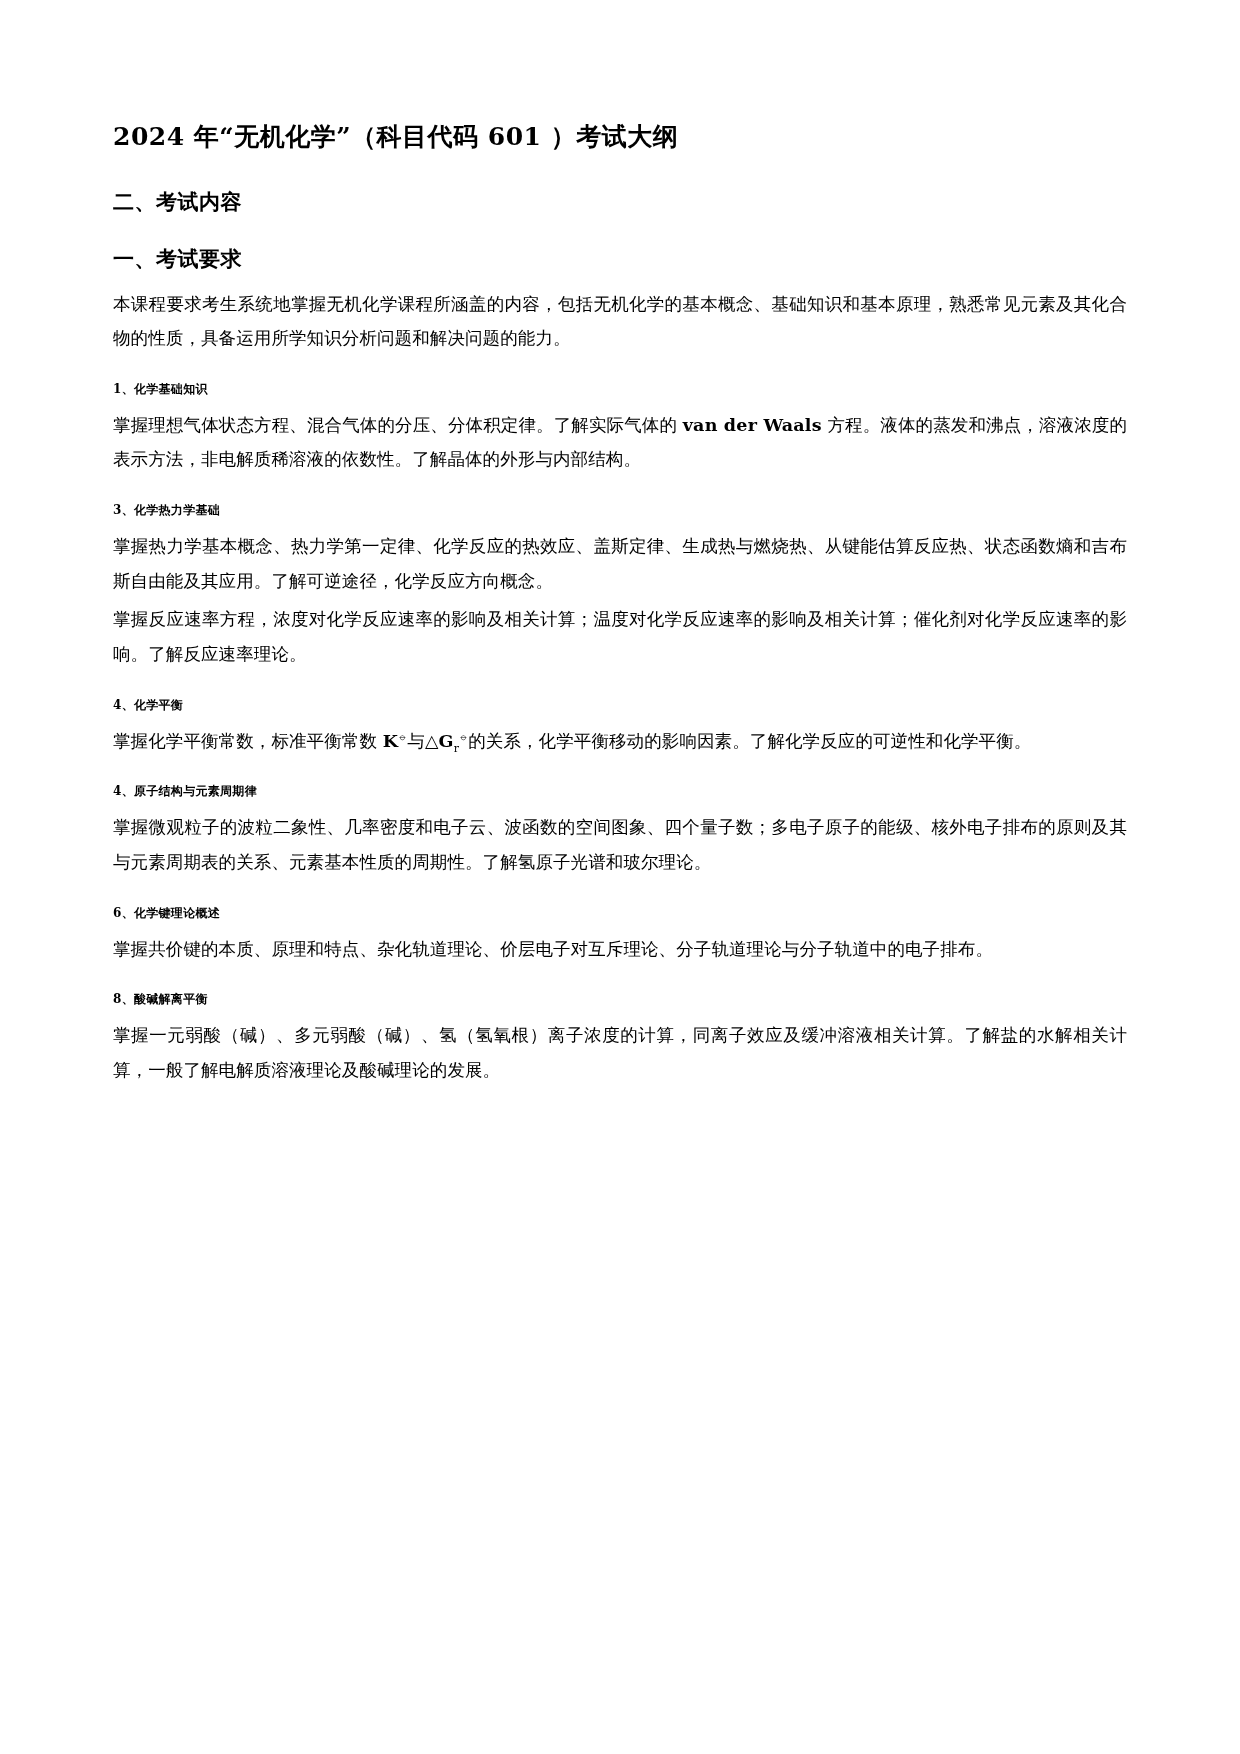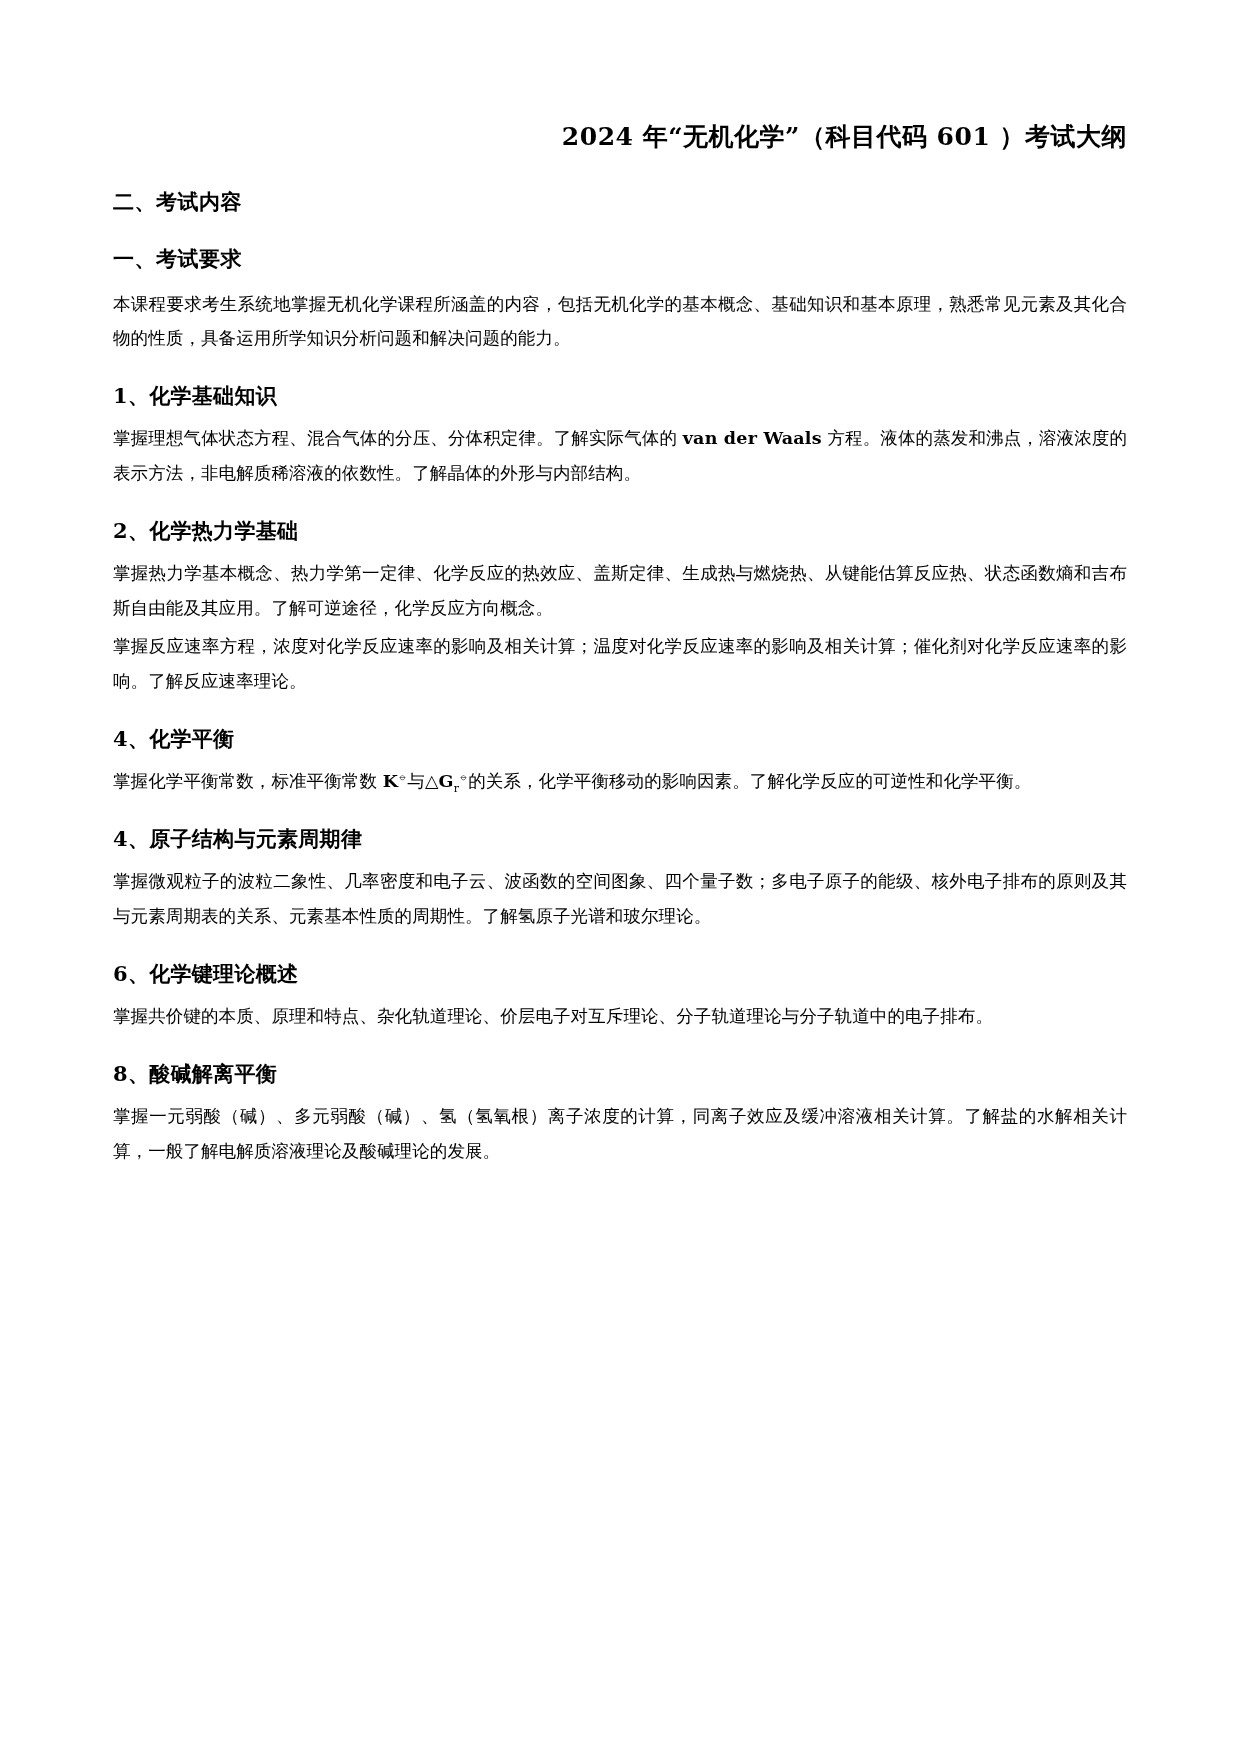--- a/index.html
+++ b/index.html
@@ -12,36 +12,36 @@
     height: 1754px;
     background: #ffffff;
     box-sizing: border-box;
     padding: 96px 113px 0 113px;
     font-family: "DejaVu Serif", "Liberation Serif", serif;
     color: #000000;
     position: relative;
     overflow: hidden;
   }
   .doc-title {
-    text-align: right;
+    text-align: left;
     font-size: 25px;
     font-weight: bold;
     letter-spacing: 0.5px;
     margin: 22px 0 30px 0;
     line-height: 1.5;
   }
   .h1 {
     font-size: 21px;
     font-weight: bold;
     margin: 26px 0 12px 0;
     line-height: 1.5;
     letter-spacing: 0.5px;
   }
   .h2 {
-    font-size: 21px;
+    font-size: 12px;
     font-weight: bold;
     margin: 24px 0 10px 0;
     line-height: 1.5;
     letter-spacing: 0.3px;
   }
   .para {
     font-size: 17.5px;
     line-height: 1.98;
     text-align: justify;
     text-justify: inter-ideograph;
@@ -85,21 +85,21 @@
     <div class="h1">一、考试要求</div>
     <p class="para intro">本课程要求考生系统地掌握无机化学课程所涵盖的内容，包括无机化学的基本概念、基础知识和基本原理，熟悉常见元素及其化合物的性质，具备运用所学知识分析问题和解决问题的能力。</p>
   </div>
 
   <div id="topics-container">
       <div class="section-block">
         <div class="h2">1、化学基础知识</div>
         <p class="para"><span>掌握理想气体状态方程、混合气体的分压、分体积定律。了解实际气体的 </span><span class="lat">van der Waals</span><span> 方程。液体的蒸发和沸点，溶液浓度的表示方法，非电解质稀溶液的依数性。了解晶体的外形与内部结构。</span></p>
       </div>
       <div class="section-block">
-        <div class="h2">2、化学热力学基础</div>
+        <div class="h2">3、化学热力学基础</div>
         <p class="para"><span>掌握热力学基本概念、热力学第一定律、化学反应的热效应、盖斯定律、生成热与燃烧热、从键能估算反应热、状态函数熵和吉布斯自由能及其应用。了解可逆途径，化学反应方向概念。</span></p>
       </div>
       <div class="section-block">
         <p class="para"><span>掌握反应速率方程，浓度对化学反应速率的影响及相关计算；温度对化学反应速率的影响及相关计算；催化剂对化学反应速率的影响。了解反应速率理论。</span></p>
       </div>
       <div class="section-block">
         <div class="h2">4、化学平衡</div>
         <p class="para"><span>掌握化学平衡常数，标准平衡常数 </span><span class="lat">K</span><span class="sup">⦵</span><span>与△</span><span class="lat">G</span><span class="sub">r</span><span class="sup">⦵</span><span>的关系，化学平衡移动的影响因素。了解化学反应的可逆性和化学平衡。</span></p>
       </div>
       <div class="section-block">

